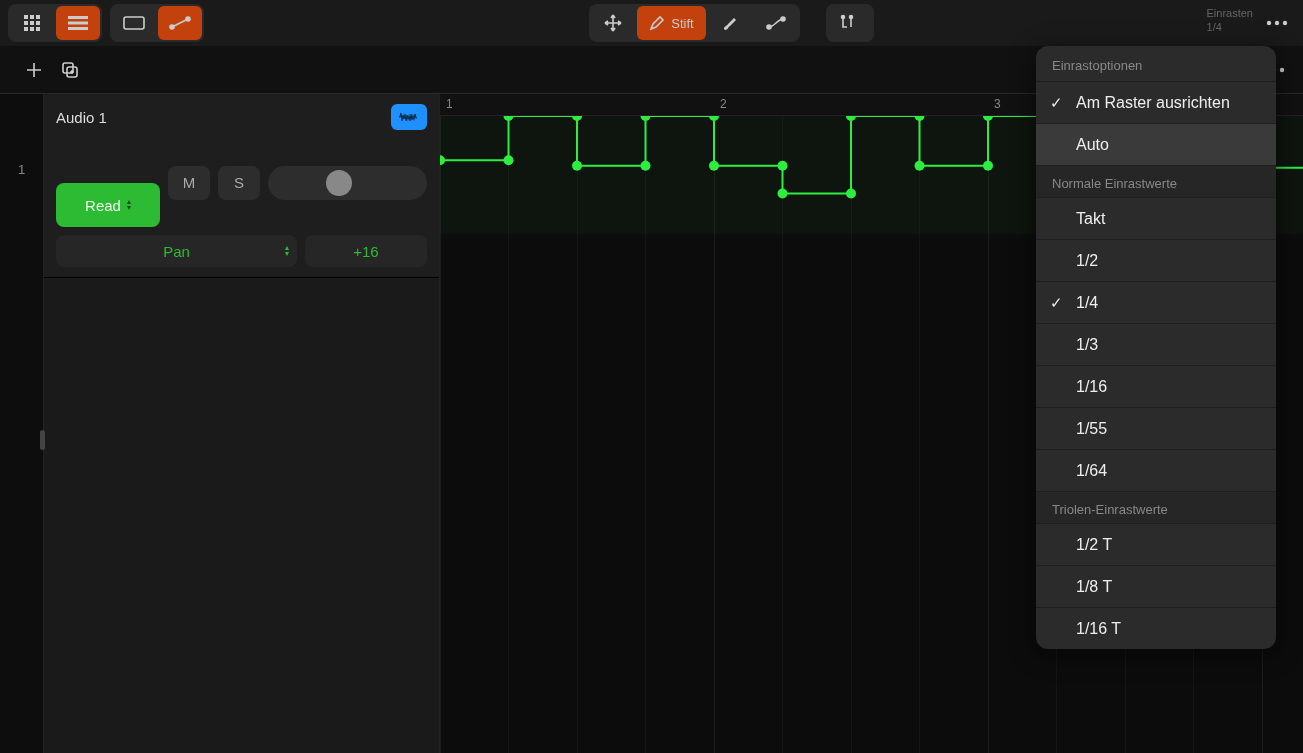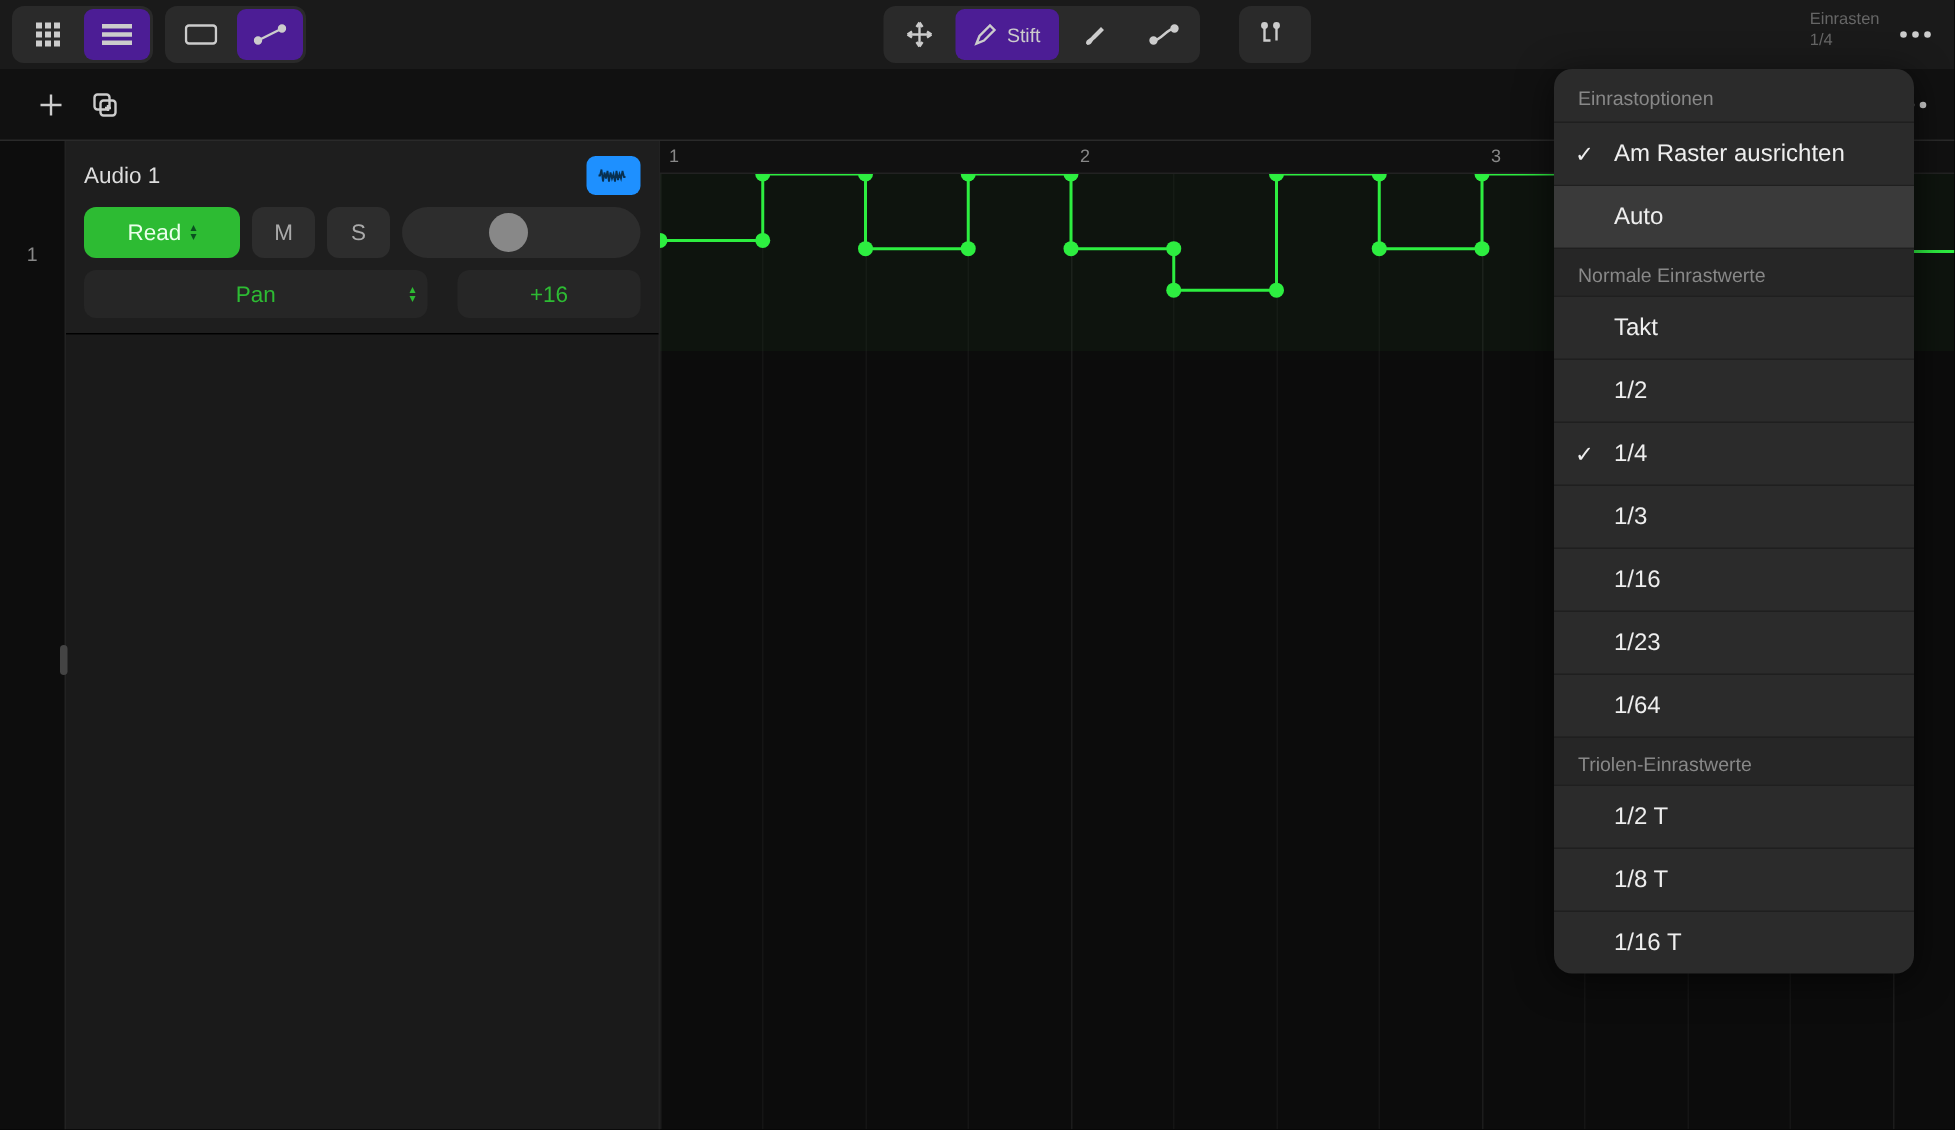--- a/index.html
+++ b/index.html
@@ -36,21 +36,21 @@
     border-radius: 6px;
     display: flex;
     align-items: center;
     justify-content: center;
     cursor: pointer;
     background: transparent;
     border: none;
     color: #ccc;
   }
   .tool-btn.active {
-    background: #4c1d95;
+    background: #c2410c;
   }
   .tool-btn.with-label {
     width: auto;
     padding: 0 12px;
     gap: 6px;
     font-size: 13px;
   }
   .toolbar-spacer { flex: 1; }
   .snap-info {
     position: absolute;
@@ -142,28 +142,29 @@
     align-items: center;
     margin-bottom: 8px;
   }
   .read-btn {
     background: #2ecc40;
     color: #083;
     color: #0a5;
     color: #063;
     color: #fff;
     border-radius: 8px;
-    height: 34px;
+    height: 44px;
     width: 104px;
     display:flex;
     align-items:center;
     justify-content:center;
     gap:6px;
     font-size: 15px;
     font-weight: 500;
+    margin-top: 45px;
   }
   .read-btn { background:#2dbb33; color:#eaffea; position:relative;}
   .ms-btn {
     background: #2d2d2d;
     width: 42px;
     height: 34px;
     border-radius: 8px;
     display:flex; align-items:center; justify-content:center;
     color:#aaa;
     font-size:15px;
@@ -175,21 +176,21 @@
     border-radius: 17px;
     position: relative;
   }
   .vol-handle {
     position:absolute;
     width:26px; height:26px;
     background:#888; border-radius:50%;
     top:4px; left:58px;
   }
   .pan-row {
-    display:flex; gap:20px;text-align:center;
+    display:flex; gap:8px;text-align:center;
   }
   .pan-select {
     flex:1; height:32px; background:#262626; border-radius:8px;
     display:flex; align-items:center; justify-content:center;
     gap:6px; color:#2dbb33; font-size:15px; position:relative;
   }
   .pan-value {
     width: 122px; height:32px; background:#262626; border-radius:8px;
     display:flex; align-items:center; justify-content:center;
     color:#2dbb33; font-size:15px;
@@ -528,21 +529,21 @@
     <span class="check">✓</span>
     <span>1/4</span>
   </div>
   <div class="popup-item">
       <span>1/3</span>
     </div>
   <div class="popup-item">
       <span>1/16</span>
     </div>
   <div class="popup-item">
-      <span>1/23</span>
+      <span>1/55</span>
     </div>
   <div class="popup-item">
       <span>1/64</span>
     </div>
   <div class="popup-subheader">Triolen-Einrastwerte</div>
   <div class="popup-item">
       <span>1/2 T</span>
     </div>
   <div class="popup-item">
       <span>1/8 T</span>

